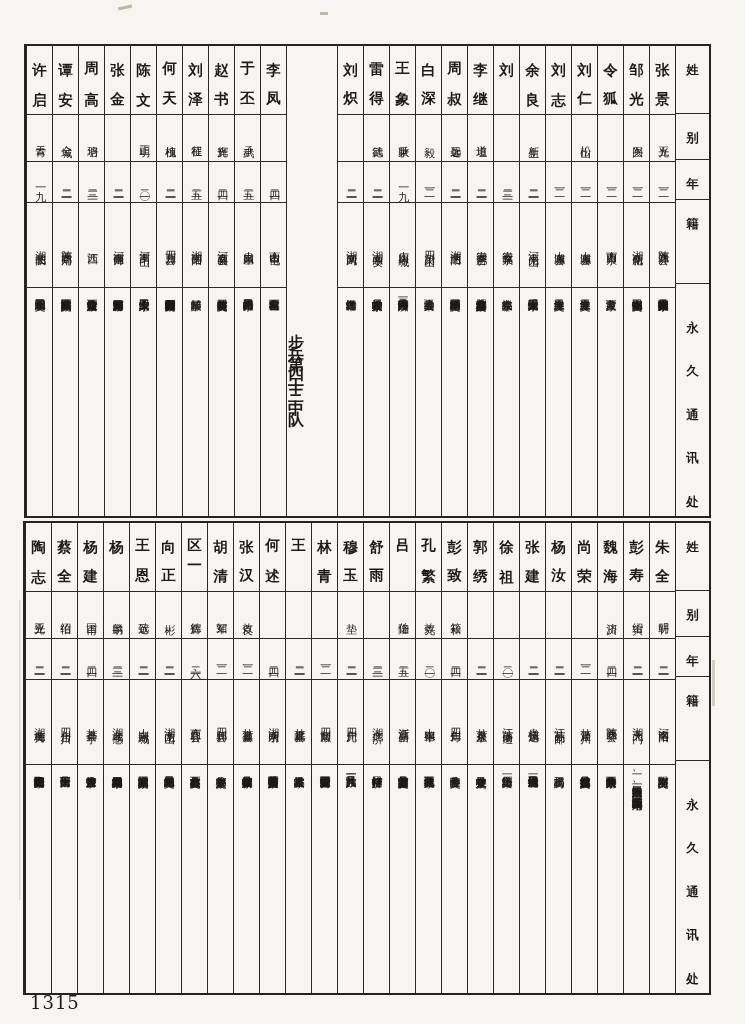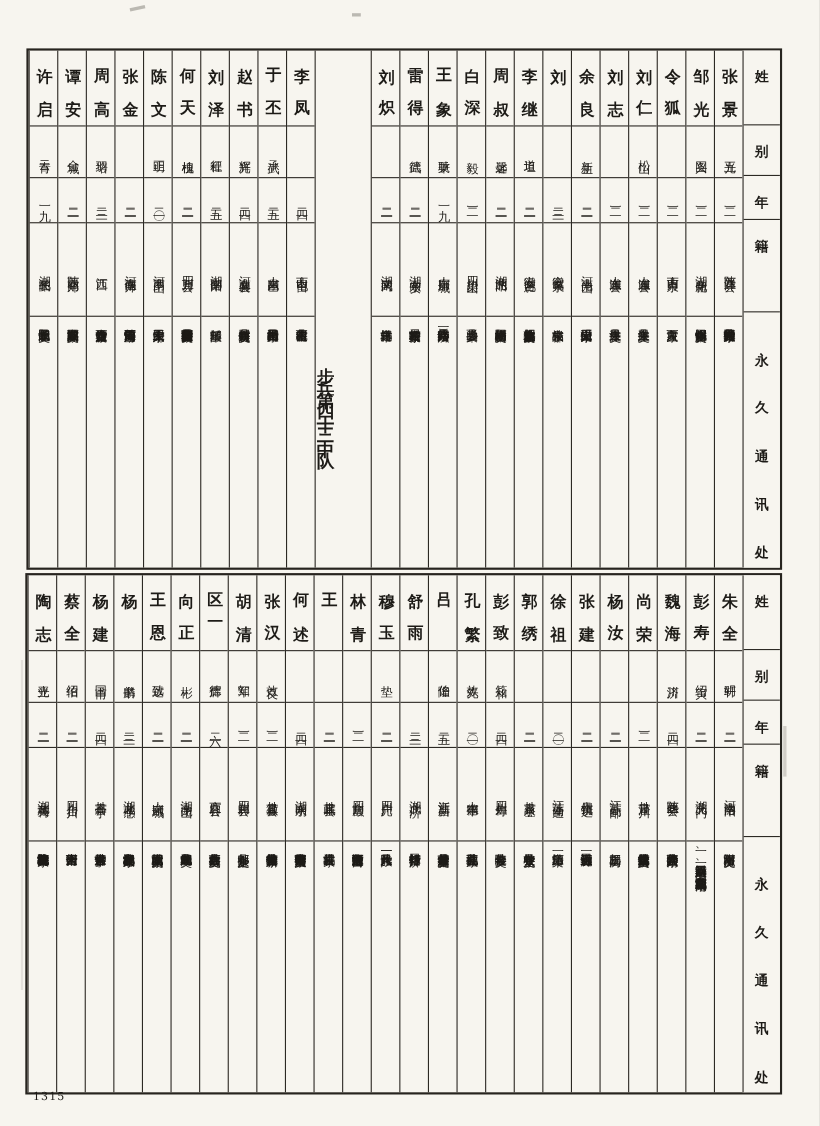--- a/index.html
+++ b/index.html
@@ -48,21 +48,21 @@
     text-align:justify; text-align-last:justify;
   }
   .hc-pad { padding:7px 0; box-sizing:border-box; }
   .hc-addr { padding:26px 0; box-sizing:border-box; }
   .title-cell { height:100%; justify-content:flex-start; }
   .t-title {
     font-size:16px; font-weight:bold; margin-top:168px; letter-spacing:11px;
   }
   .page-number {
     position:absolute; left:30px; top:992px;
-    font-size:10px; letter-spacing:1px; font-family:"DejaVu Serif", serif;
+    font-size:18px; letter-spacing:1px; font-family:"DejaVu Serif", serif;
   }
   .artifact { position:absolute; background:#8a877f; opacity:.55; }
   .a1 { left:118px; top:6px;  width:14px; height:3px; transform:rotate(-12deg); }
   .a2 { left:320px; top:12px; width:8px;  height:3px; }
   .a3 { left:712px; top:660px; width:3px; height:46px; opacity:.35; }
   .a4 { left:19px;  top:600px; width:2px; height:300px; opacity:.18; }
 </style>
 </head>
 <body>
 

